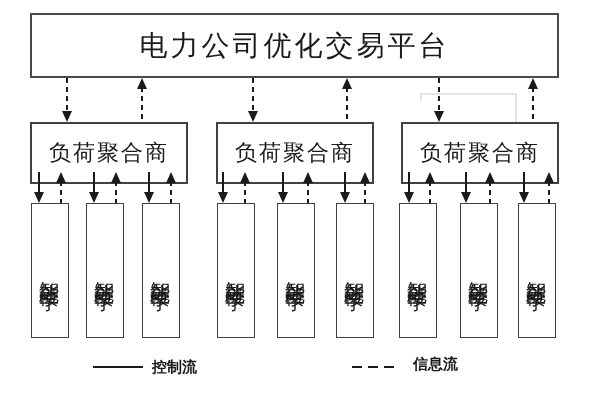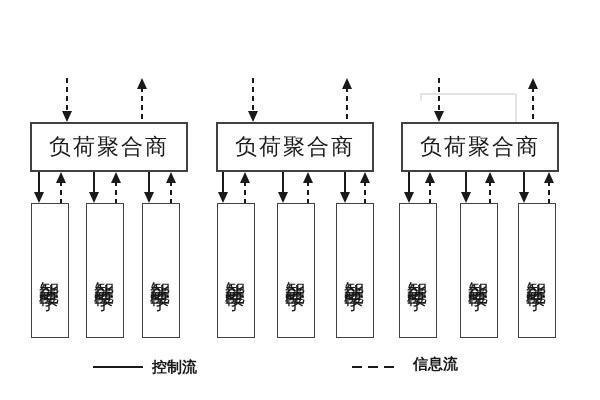--- a/index.html
+++ b/index.html
@@ -2,21 +2,21 @@
 <html><head>
 <meta charset="utf-8">
 <style>
   html,body{margin:0;padding:0;background:#ffffff;}
   #stage{position:relative;width:600px;height:400px;background:#ffffff;overflow:hidden;
          font-family:"DejaVu Serif","Liberation Serif",serif;color:#1a1a1a;}
   .box{position:absolute;background:#ffffff;border:2px solid #414141;box-sizing:border-box;
        display:flex;align-items:center;justify-content:center;}
   #platform-box{left:30px;top:13px;width:529px;height:65px;border-color:#4a4a4a;}
   #platform-box .t{font-size:28px;letter-spacing:3px;white-space:nowrap;}
-  .agg{top:122px;width:158px;height:50px;}
+  .agg{top:122px;width:158px;height:62px;}
   .agg .t{font-size:22px;letter-spacing:2px;white-space:nowrap;}
   .bldg{top:203px;width:38px;height:135px;border-width:1.5px;}
   .bldg .t{writing-mode:vertical-rl;text-orientation:upright;font-size:20px;letter-spacing:3px;}
   
   .arrow{position:absolute;width:10px;}
   .t1{top:78px;height:44px;}
   .t2{top:172px;height:31px;}
   .ln{position:absolute;left:4px;width:2px;}
   .ln.solid{background:#1a1a1a;}
   .ln.dash{background:repeating-linear-gradient(to bottom,#1a1a1a 0 5px,transparent 5px 9px);}
@@ -38,20 +38,23 @@
 </style>
 </head>
 <body>
 
 <div id="stage">
 
   <div class="ghost" style="left:420px;top:93px;width:96px;height:2px;"></div>
   <div class="ghost" style="left:515px;top:93px;width:2px;height:29px;"></div>
   <div class="ghost" style="left:420px;top:93px;width:2px;height:8px;"></div>
 
+  <div class="box" id="platform-box">
+    <span class="t">电力公司优化交易平台</span>
+  </div>
 
   <div class="arrow t1 down" style="left:62px">
       <div class="ln dash"></div>
       <div class="hd"></div>
     </div>
   <div class="arrow t1 up" style="left:137px">
       <div class="ln dash"></div>
       <div class="hd"></div>
     </div>
   <div class="arrow t1 down" style="left:248px">

